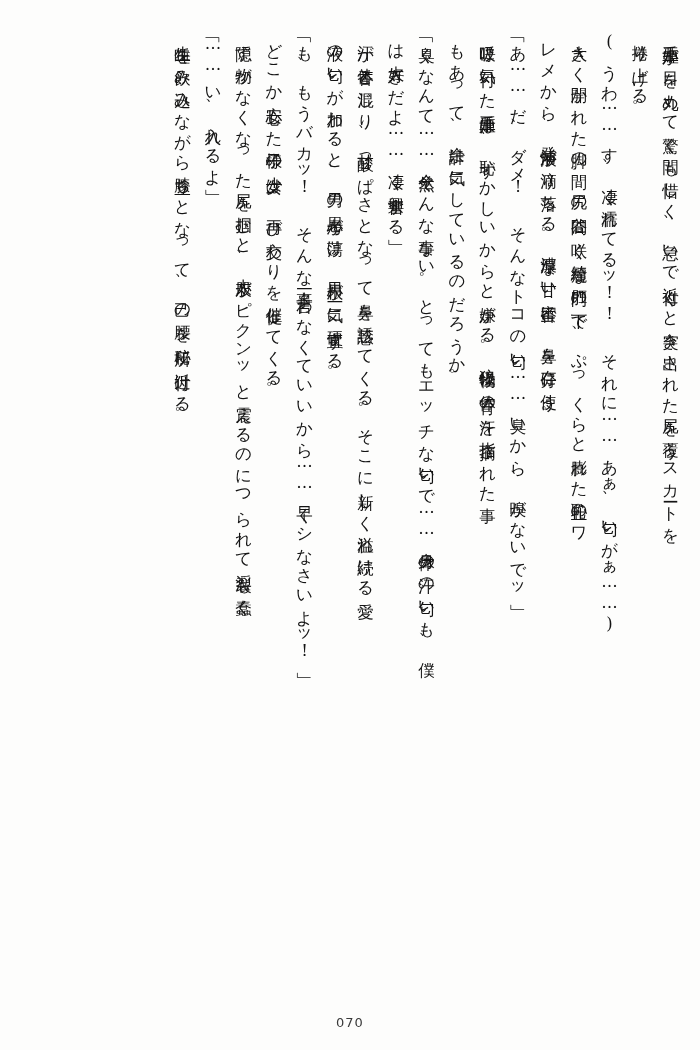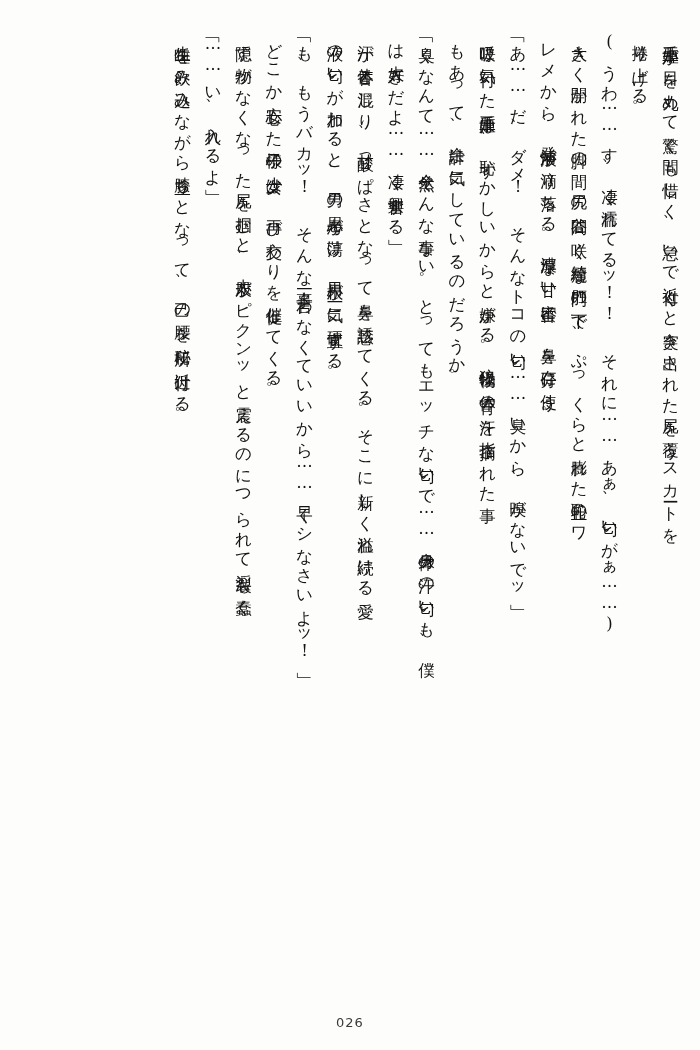--- a/index.html
+++ b/index.html
@@ -76,14 +76,14 @@
     <div class="vline">「臭くなんて……全然そんな事ない。とってもエッチな匂いで……身体の汗の匂いも、僕</div>
     <div class="vline">は大好きだよ……凄く興奮する」</div>
     <div class="vline">汗が体香と混じり、甘酸っぱさとなって鼻を誘惑してくる。そこに新しく溢れ続ける愛</div>
     <div class="vline">液の匂いが加わると、男の思考が蕩け、男根が一気に硬直する。</div>
     <div class="vline">「も、もうバカッ!　そんな事一々言わなくていいから……早くシなさいよッ!」</div>
     <div class="vline">どこか安心した様子の少女は、再び交わりを催促してくる。</div>
     <div class="vline">隠す物がなくなった尻を掴むと、太股がピクンッと震えるのにつられて淫裂も蠢く。</div>
     <div class="vline">「……い、入れるよ」</div>
     <div class="vline">生唾を飲み込みながら膝立ちとなって、己の腰を秘所に近付ける。</div>
   </div>
-  <div class="page-number">026</div>
+  <div class="page-number">070</div>
 </div>
 
 </body></html>

